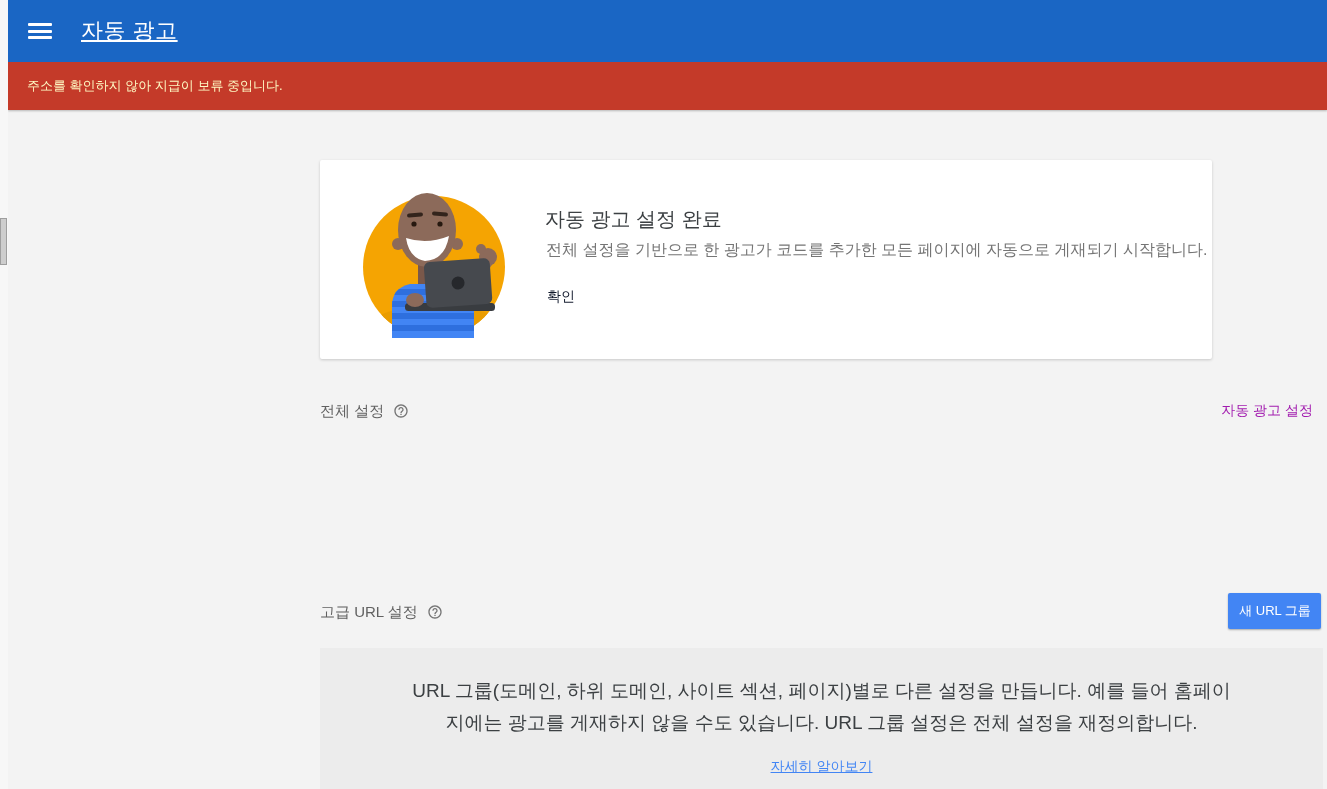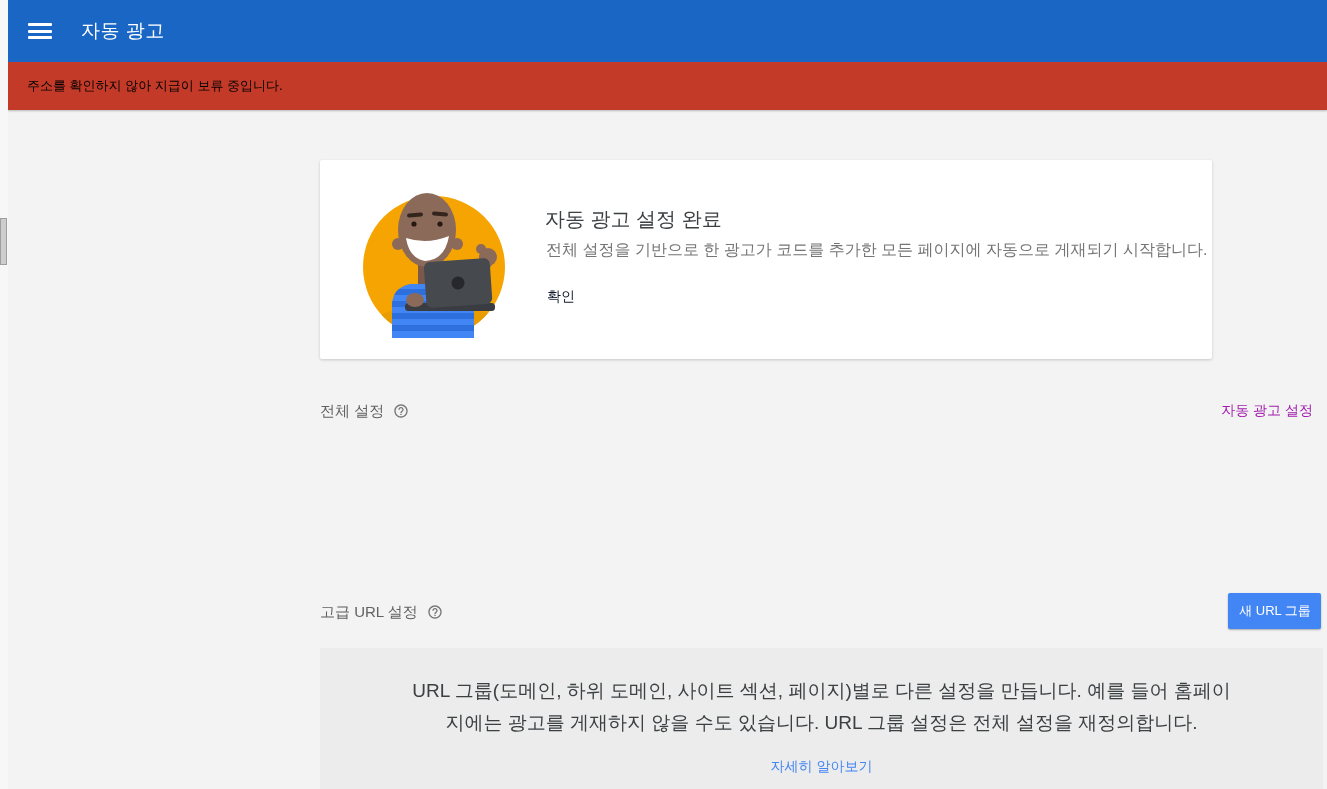--- a/index.html
+++ b/index.html
@@ -7,25 +7,25 @@
   .stage{position:relative;width:1327px;height:789px;background:#f3f3f3;overflow:hidden;}
 
   
   .scrollbar{position:absolute;left:0;top:0;width:8px;height:789px;background:#f7f7f7;z-index:30;}
   .scrollbar .thumb{position:absolute;left:0;top:218px;width:7px;height:47px;background:#cdcdcd;border:1px solid #9e9e9e;}
 
   
   .appbar{position:absolute;left:8px;right:0;top:0;height:62px;background:#1a66c4;display:flex;align-items:center;z-index:10;}
   .menu-btn{width:24px;height:18px;margin-left:20px;display:flex;flex-direction:column;justify-content:space-between;cursor:pointer;padding:1px 0;}
   .menu-btn span{display:block;height:3px;background:#fff;border-radius:1px;}
-  .app-title{color:#fff;font-size:19px;margin-left:29px;letter-spacing:.5px;}
+  .app-title{color:#fff;font-size:22px;margin-left:29px;letter-spacing:.5px;text-decoration:underline;}
 
   
   .alert{position:absolute;left:8px;right:0;top:62px;height:48px;background:#c43a29;display:flex;align-items:center;box-shadow:0 1px 2px rgba(0,0,0,.25);z-index:9;}
-  .alert-text{color:#000000;font-size:13px;margin-left:19px;}
+  .alert-text{color:#fef9c3;font-size:13px;margin-left:19px;}
 
   .card{position:absolute;background:#fff;border-radius:2px;box-shadow:0 1px 3px rgba(0,0,0,.18);}
 
   
   .card-complete{left:320px;top:160px;width:892px;height:199px;}
   .illus{position:absolute;left:42px;top:0px;width:144px;height:178px;}
   .cc-title{position:absolute;left:225px;top:46px;font-size:20px;color:#3c4043;}
   .cc-desc{position:absolute;left:226px;top:80px;font-size:16px;color:#757575;}
   .cc-confirm{position:absolute;left:227px;top:128px;font-size:14px;color:#0f172a;font-weight:500;cursor:pointer;}
 
@@ -44,21 +44,21 @@
   .fmt-text{margin-left:24px;font-size:14.5px;color:#212121;flex:1;padding-right:20px;}
   .fmt-actions{display:flex;align-items:center;gap:33px;margin-right:28px;}
   .icon-btn{width:24px;height:24px;cursor:pointer;display:flex;align-items:center;justify-content:center;}
 
   
   .new-group-btn{position:absolute;left:1228px;top:593px;width:93px;height:36px;background:#4285f4;color:#fff;border:none;border-radius:2px;font-size:13px;font-weight:500;cursor:pointer;box-shadow:0 1px 2px rgba(0,0,0,.3);padding-left:7px;}
 
   
   .url-panel{position:absolute;left:320px;top:648px;width:1003px;height:141px;background:#ececec;text-align:center;}
   .url-desc{margin:27px auto 0;width:820px;font-size:19px;color:#3c4043;line-height:1.7;}
-  .learn-more{display:inline-block;margin-top:18px;font-size:14px;color:#4285f4;font-weight:500;cursor:pointer;}
+  .learn-more{display:inline-block;margin-top:18px;font-size:14px;color:#4285f4;font-weight:500;cursor:pointer;text-decoration:underline;}
 </style>
 </head>
 <body>
 
 <div class="stage">
 
   <div class="scrollbar">
     <div class="thumb"></div>
   </div>
 

